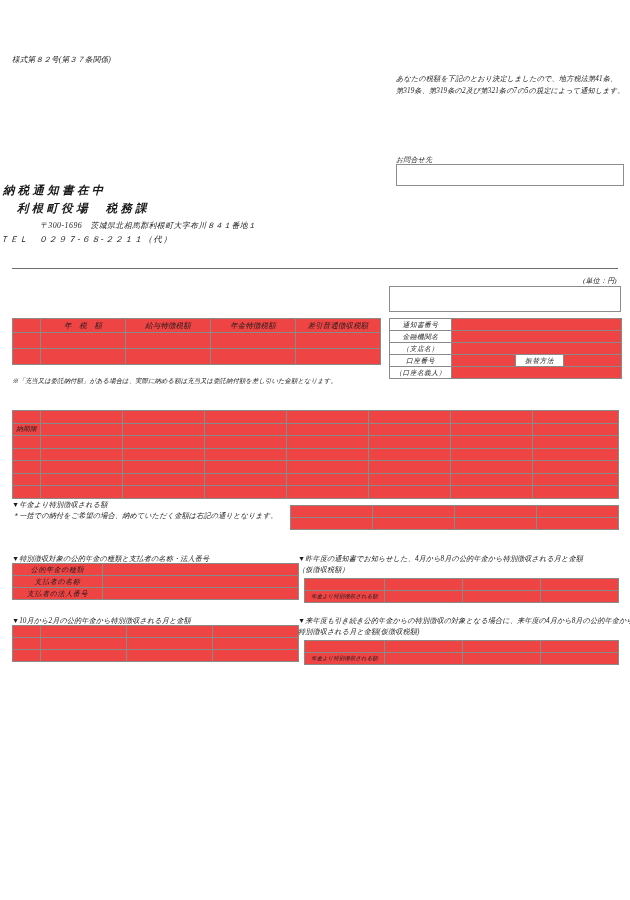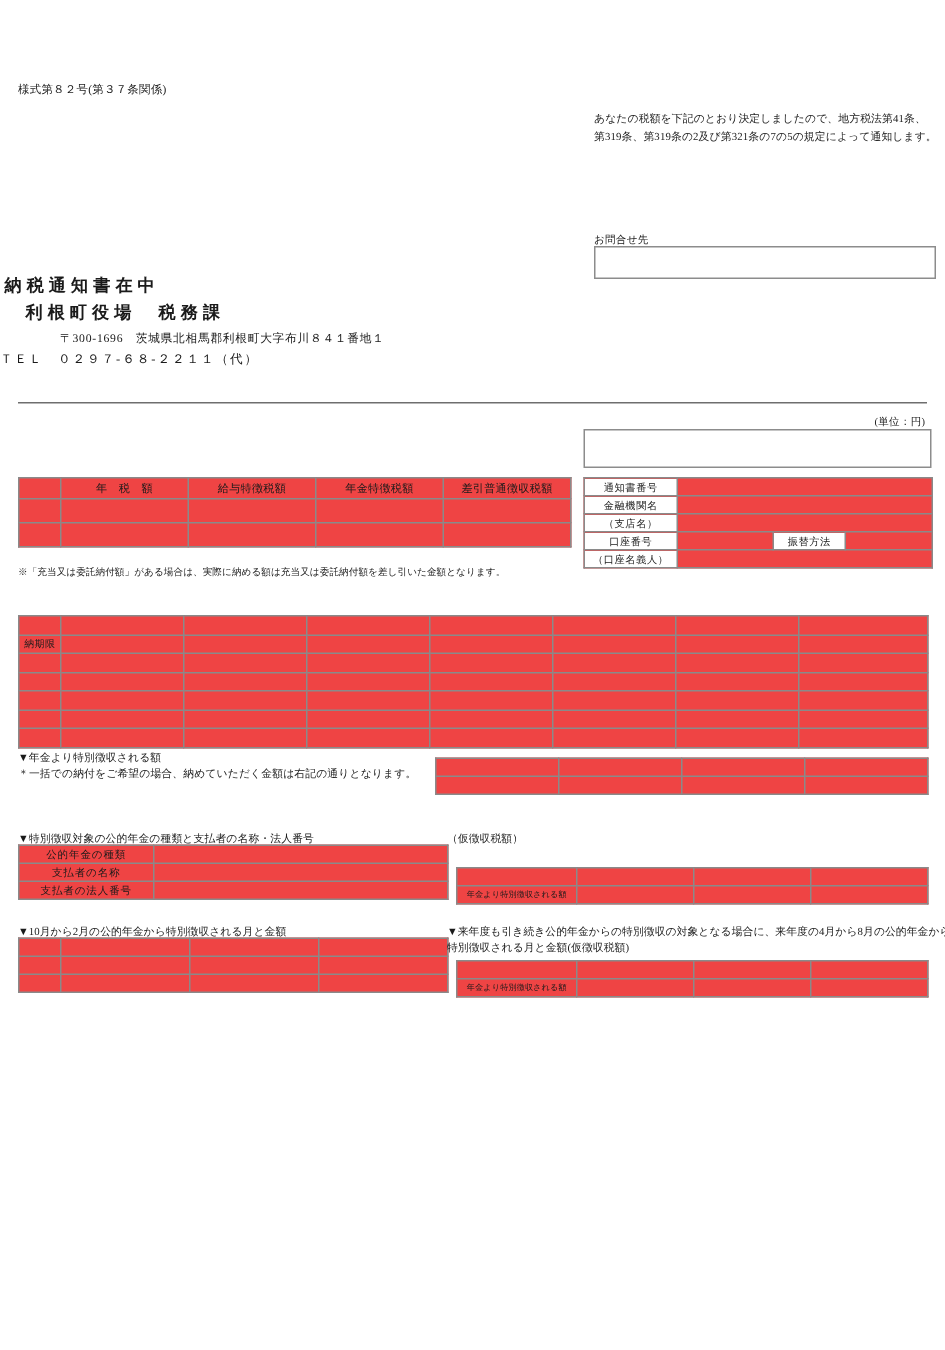--- a/index.html
+++ b/index.html
@@ -16,20 +16,21 @@
     color: #1a1a1a;
     overflow: hidden;
     -webkit-font-smoothing: antialiased;
   }
 
   .page {
     position: absolute;
     inset: 0;
     width: 630px;
     height: 700px;
+    font-style: italic;
   }
 
   
   .abs { position: absolute; }
 
   
   .form-code {
     left: 12px;
     top: 55px;
     font-size: 7.6px;
@@ -448,20 +449,21 @@
         <td></td>
       </tr>
       <tr>
         <td class="lab">支払者の法人番号</td>
         <td></td>
       </tr>
     </tbody>
   </table>
 
   <div class="abs lastyear-heading">
+    <div>▼昨年度の通知書でお知らせした、4月から8月の公的年金から特別徴収される月と金額</div>
     <div>（仮徴収税額）</div>
   </div>
   <table class="grid abs lastyear-table">
     <colgroup>
         <col style="width:80px">
         <col style="width:78px">
         <col style="width:78px">
         <col style="width:78px">
       </colgroup>
     <tbody id="lastyear-body">

